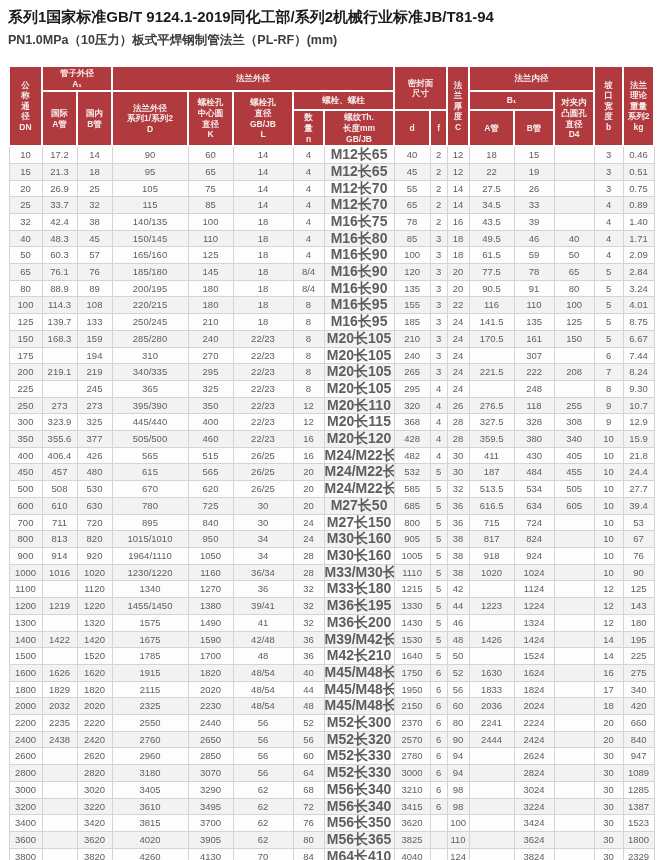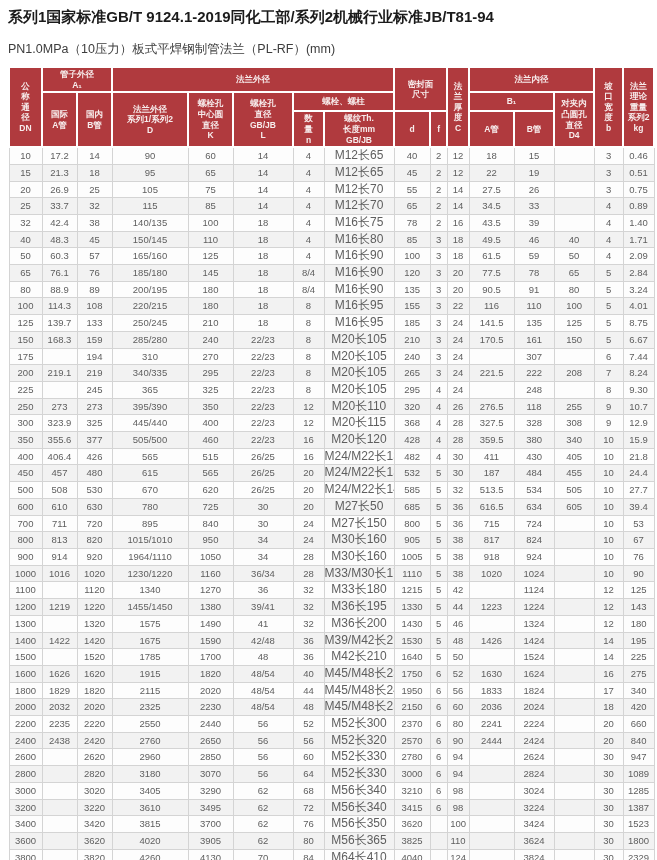--- a/index.html
+++ b/index.html
@@ -5,24 +5,24 @@
   html, body { margin: 0; padding: 0; }
   body {
     width: 657px; height: 860px;
     background: #ffffff;
     font-family: "Liberation Sans", sans-serif;
     overflow: hidden;
   }
   .page { padding: 5px 7px 0 8px; }
   .title {
     font-size: 15px; font-weight: bold; color: #1b1b1b;
-    margin: 3px 0 14px 0; white-space: nowrap;
+    margin: 3px 0 5px 0; white-space: nowrap;
   }
   .subtitle {
-    font-size: 12.5px; color: #3d3d3d; margin: 0 0 8px 0; white-space: nowrap;
+    font-size: 12.5px; color: #3d3d3d; margin: 0 0 16px 0; white-space: nowrap; font-weight: bold;
   }
   table.spec {
     border-collapse: collapse; table-layout: fixed;
     width: 643px; border: 1px solid #c6c6c6;
   }
   .spec th {
     background: #b03a3e; color: #f7ecec; font-weight: bold;
     font-size: 8.5px; line-height: 1.25;
     border: 2px solid #ffffff;
     padding: 1px 0; text-align: center; vertical-align: middle;
@@ -31,21 +31,21 @@
   .spec .h1 { height: 14px; }
   .spec .h2 { height: 19px; }
   .spec .h3 { height: 24px; }
   .spec td {
     border: 1px solid #d4d4d4;
     font-size: 9.5px; color: #5e5e5e;
     text-align: center; vertical-align: middle;
     height: 15.7px; line-height: 15.7px;
     padding: 0; overflow: hidden; white-space: nowrap;
   }
-  .spec td:nth-child(8) { font-size: 12px; }
+  .spec td:nth-child(8) { font-size: 14px; font-weight: bold; }
   .spec tbody tr:nth-child(odd) td { background: #fdfdfd; }
   .spec tbody tr:nth-child(even) td { background: #f2f2f2; }
 </style>
 </head>
 <body>
 
 <div class="page">
   <div class="title">系列1国家标准GB/T 9124.1-2019同化工部/系列2机械行业标准JB/T81-94</div>
   <div class="subtitle">PN1.0MPa（10压力）板式平焊钢制管法兰（PL-RF）(mm)</div>
 

